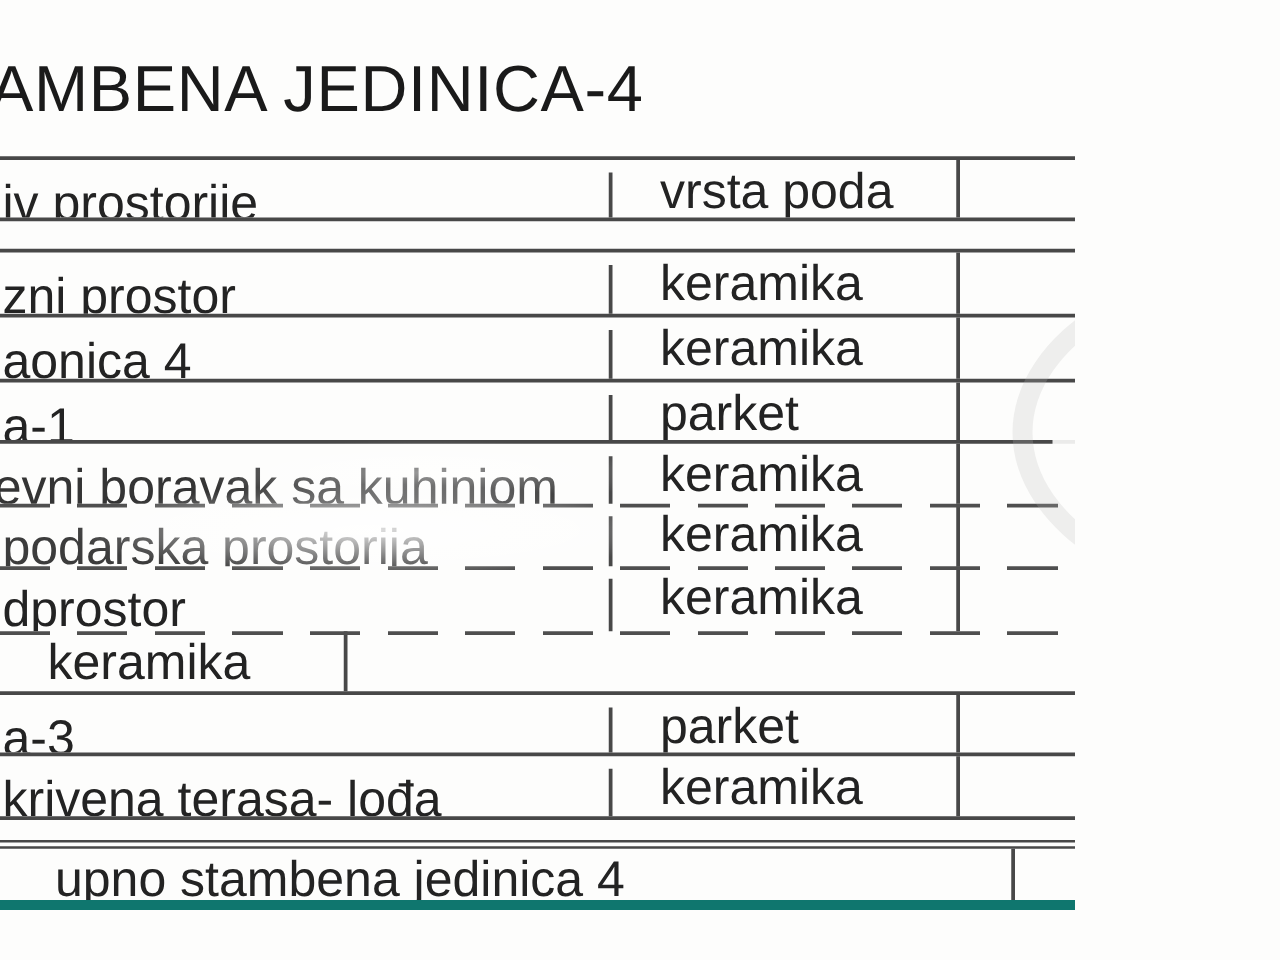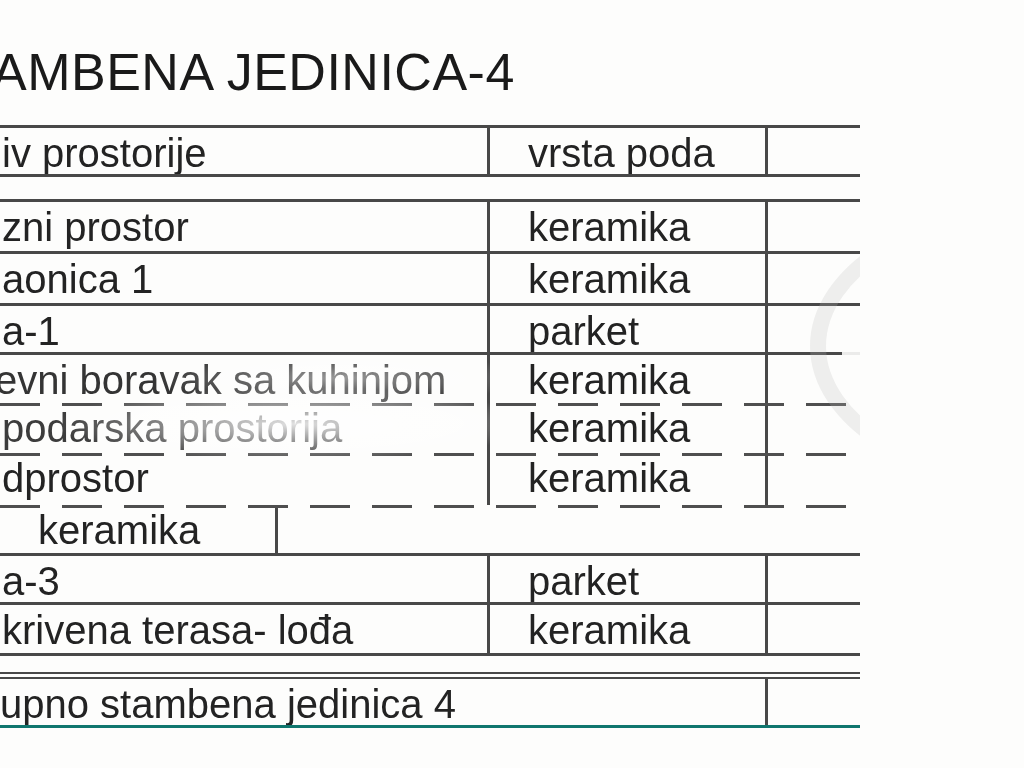--- a/index.html
+++ b/index.html
@@ -54,24 +54,25 @@
   .r4    { height: 51px; }
   .r5    { height: 50px; }
   .r6    { height: 52px; }
   .r7    { height: 48px; }
   .r8    { height: 49px; }
   .r9    { height: 51px; }
   .gap2  { height: 19px; }
   .total {
     height: 56px;
     border-top: 7px double #484848;
-    border-bottom: 3px solid #0f766e;
-  }
-
-  .c1 { box-sizing: border-box; width: 490px; border-right: 3px solid #484848; overflow: hidden; }
+    border-bottom: 8px solid #0f766e;
+    padding-left: 44px;
+  }
+
+  .c1 { box-sizing: border-box; width: 490px; border-right: 3px solid #484848; overflow: hidden; margin-top: 10px; }
   .c2 { box-sizing: border-box; width: 278px; border-right: 3px solid #484848; overflow: hidden; }
   .c3 { box-sizing: border-box; flex: 1; position: relative; }
   .t1 { box-sizing: border-box; width: 768px; border-right: 3px solid #484848; overflow: hidden; }
   .t2 { box-sizing: border-box; flex: 1; position: relative; }
 
   .cell-text {
     display: block;
     font-size: 40px;
     line-height: 44px;
     padding-top: 3px;
@@ -156,21 +157,21 @@
       <div class="c2">
           <span class="cell-text">keramika</span>
         </div>
       <div class="c3">
           <span class="area"></span>
         </div>
     </div>
 
     <div class="row r2">
       <div class="c1">
-          <span class="cell-text">aonica 1</span>
+          <span class="cell-text">aonica 4</span>
         </div>
       <div class="c2">
           <span class="cell-text">keramika</span>
         </div>
       <div class="c3">
           <span class="area"></span>
         </div>
     </div>
 
     <div class="row r3">

